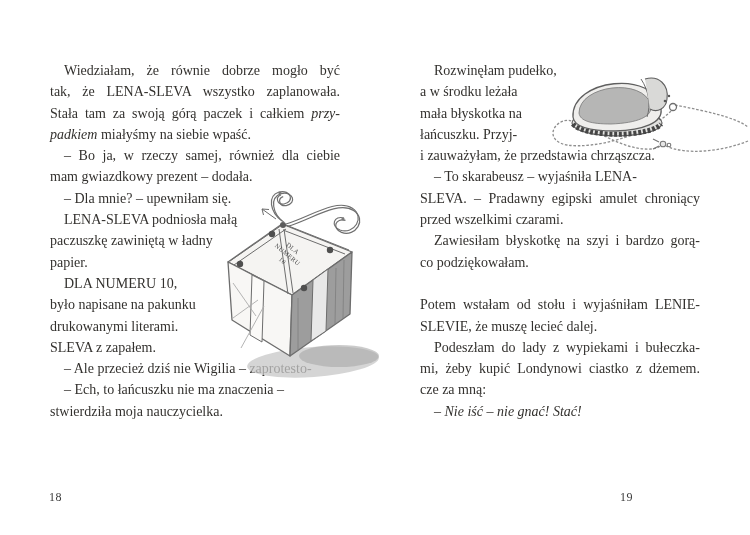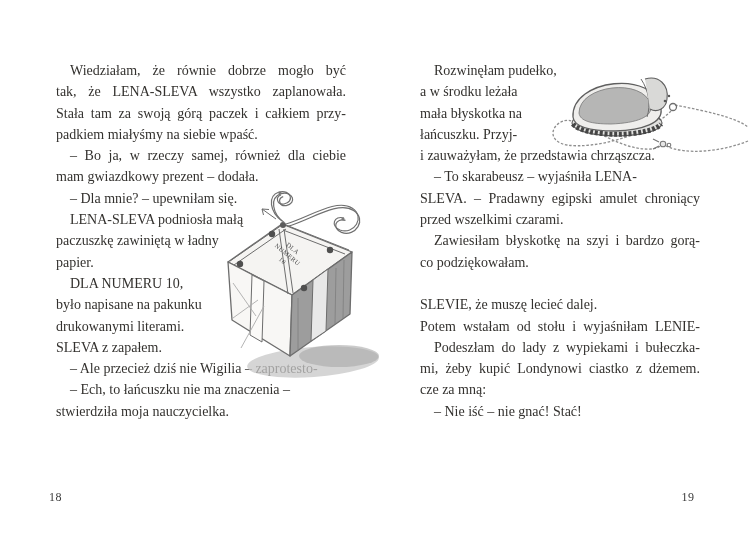--- a/index.html
+++ b/index.html
@@ -3,34 +3,34 @@
 <meta charset="utf-8">
 <style>
   html,body{margin:0;padding:0;}
   body{
     width:750px;height:535px;position:relative;overflow:hidden;
     background:#ffffff;
     font-family:"Liberation Serif","DejaVu Serif",serif;
     color:#33312e;
   }
   .col{position:absolute;top:60px;}
-  #left-col{left:56px;width:290px;}
+  #left-col{left:50px;width:290px;}
   #right-col{left:420px;width:280px;}
   .line{
     height:21.3px;line-height:21.3px;font-size:14px;
     white-space:nowrap;
   }
   .line.j{white-space:normal;text-align:justify;text-align-last:justify;}
   .line.ind{text-indent:14px;}
-  .it{}
+  .it{font-style:italic;}
   .pageno{
     position:absolute;top:490px;font-size:12px;letter-spacing:.6px;color:#3a3a3a;
   }
   #pn-left{left:49px;}
-  #pn-right{left:648px;width:80px;text-align:center;}
+  #pn-right{left:620px;width:80px;text-align:left;}
   .illus{position:absolute;}
   #present-illus{left:218px;top:188px;}
   #scarab-illus{left:545px;top:57px;}
   svg text{font-family:"Liberation Serif","DejaVu Serif",serif;}
 </style>
 </head>
 <body>
 
 <div class="col" id="left-col">
   <div class="line ind j"><span>Wiedziałam, że równie dobrze mogło być</span></div>
@@ -57,22 +57,22 @@
   <div class="line"><span>a w środku leżała</span></div>
   <div class="line"><span>mała błyskotka na</span></div>
   <div class="line"><span>łańcuszku. Przyj-</span></div>
   <div class="line"><span>i zauważyłam, że przedstawia chrząszcza.</span></div>
   <div class="line ind"><span>– To skarabeusz – wyjaśniła LENA-</span></div>
   <div class="line j"><span>SLEVA. – Pradawny egipski amulet chroniący</span></div>
   <div class="line"><span>przed wszelkimi czarami.</span></div>
   <div class="line ind j"><span>Zawiesiłam błyskotkę na szyi i bardzo gorą-</span></div>
   <div class="line"><span>co podziękowałam.</span></div>
   <div class="line"><span></span></div>
+  <div class="line j"><span>Potem wstałam od stołu i wyjaśniłam LENIE-</span></div>
   <div class="line"><span>SLEVIE, że muszę lecieć dalej.</span></div>
-  <div class="line j"><span>Potem wstałam od stołu i wyjaśniłam LENIE-</span></div>
   <div class="line ind j"><span>Podeszłam do lady z wypiekami i bułeczka-</span></div>
   <div class="line j"><span>mi, żeby kupić Londynowi ciastko z dżemem.</span></div>
   <div class="line"><span>cze za mną:</span></div>
   <div class="line ind"><span class="it">– Nie iść – nie gnać! Stać!</span></div>
 </div>
 
 <div class="illus" id="present-illus">
   <svg width="167" height="207" viewBox="0 0 167 207">
 
     <ellipse cx="95" cy="174" rx="66" ry="15" fill="#c7c7c7" opacity="0.75" transform="rotate(-4 95 174)"></ellipse>

